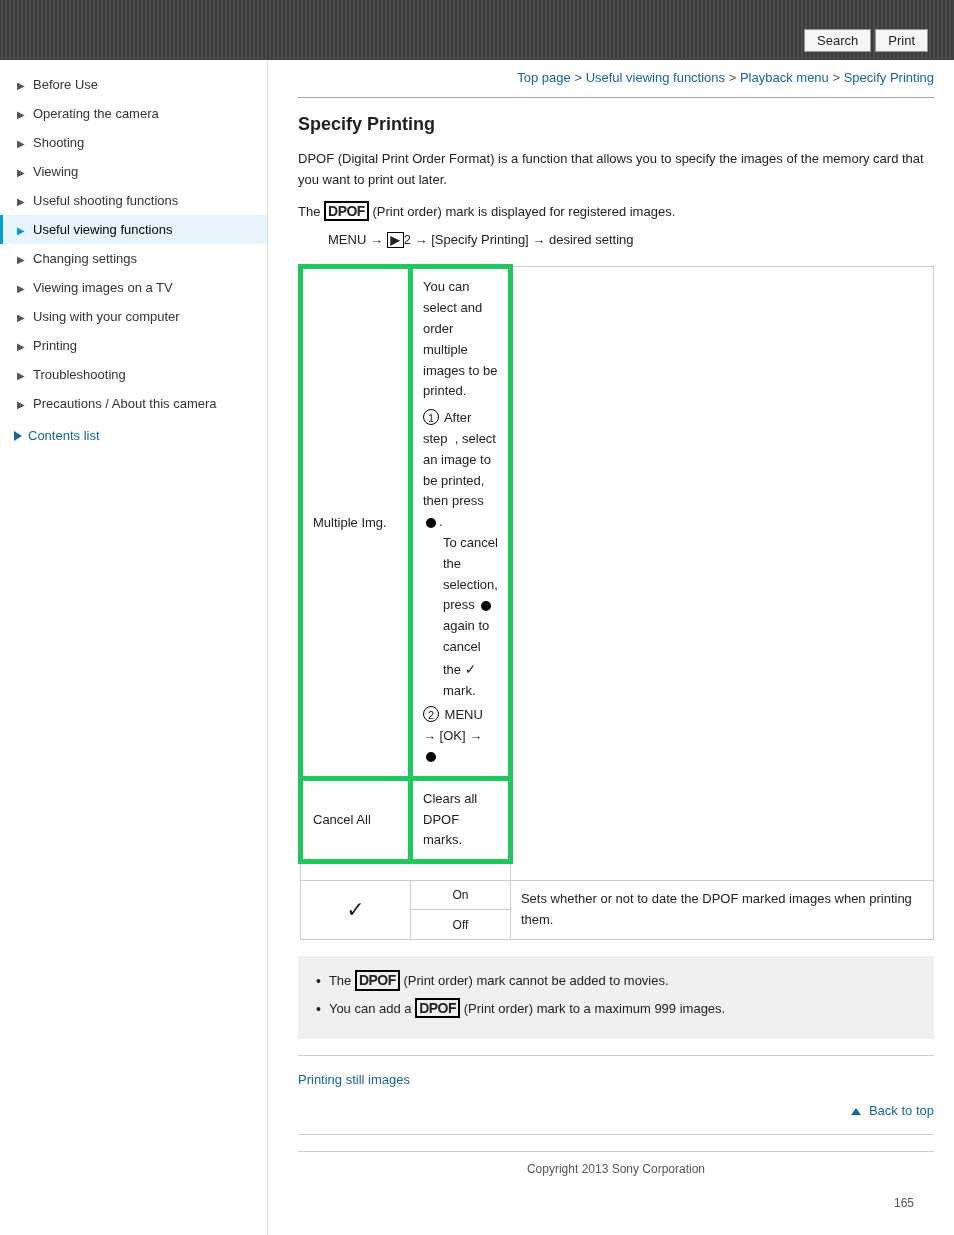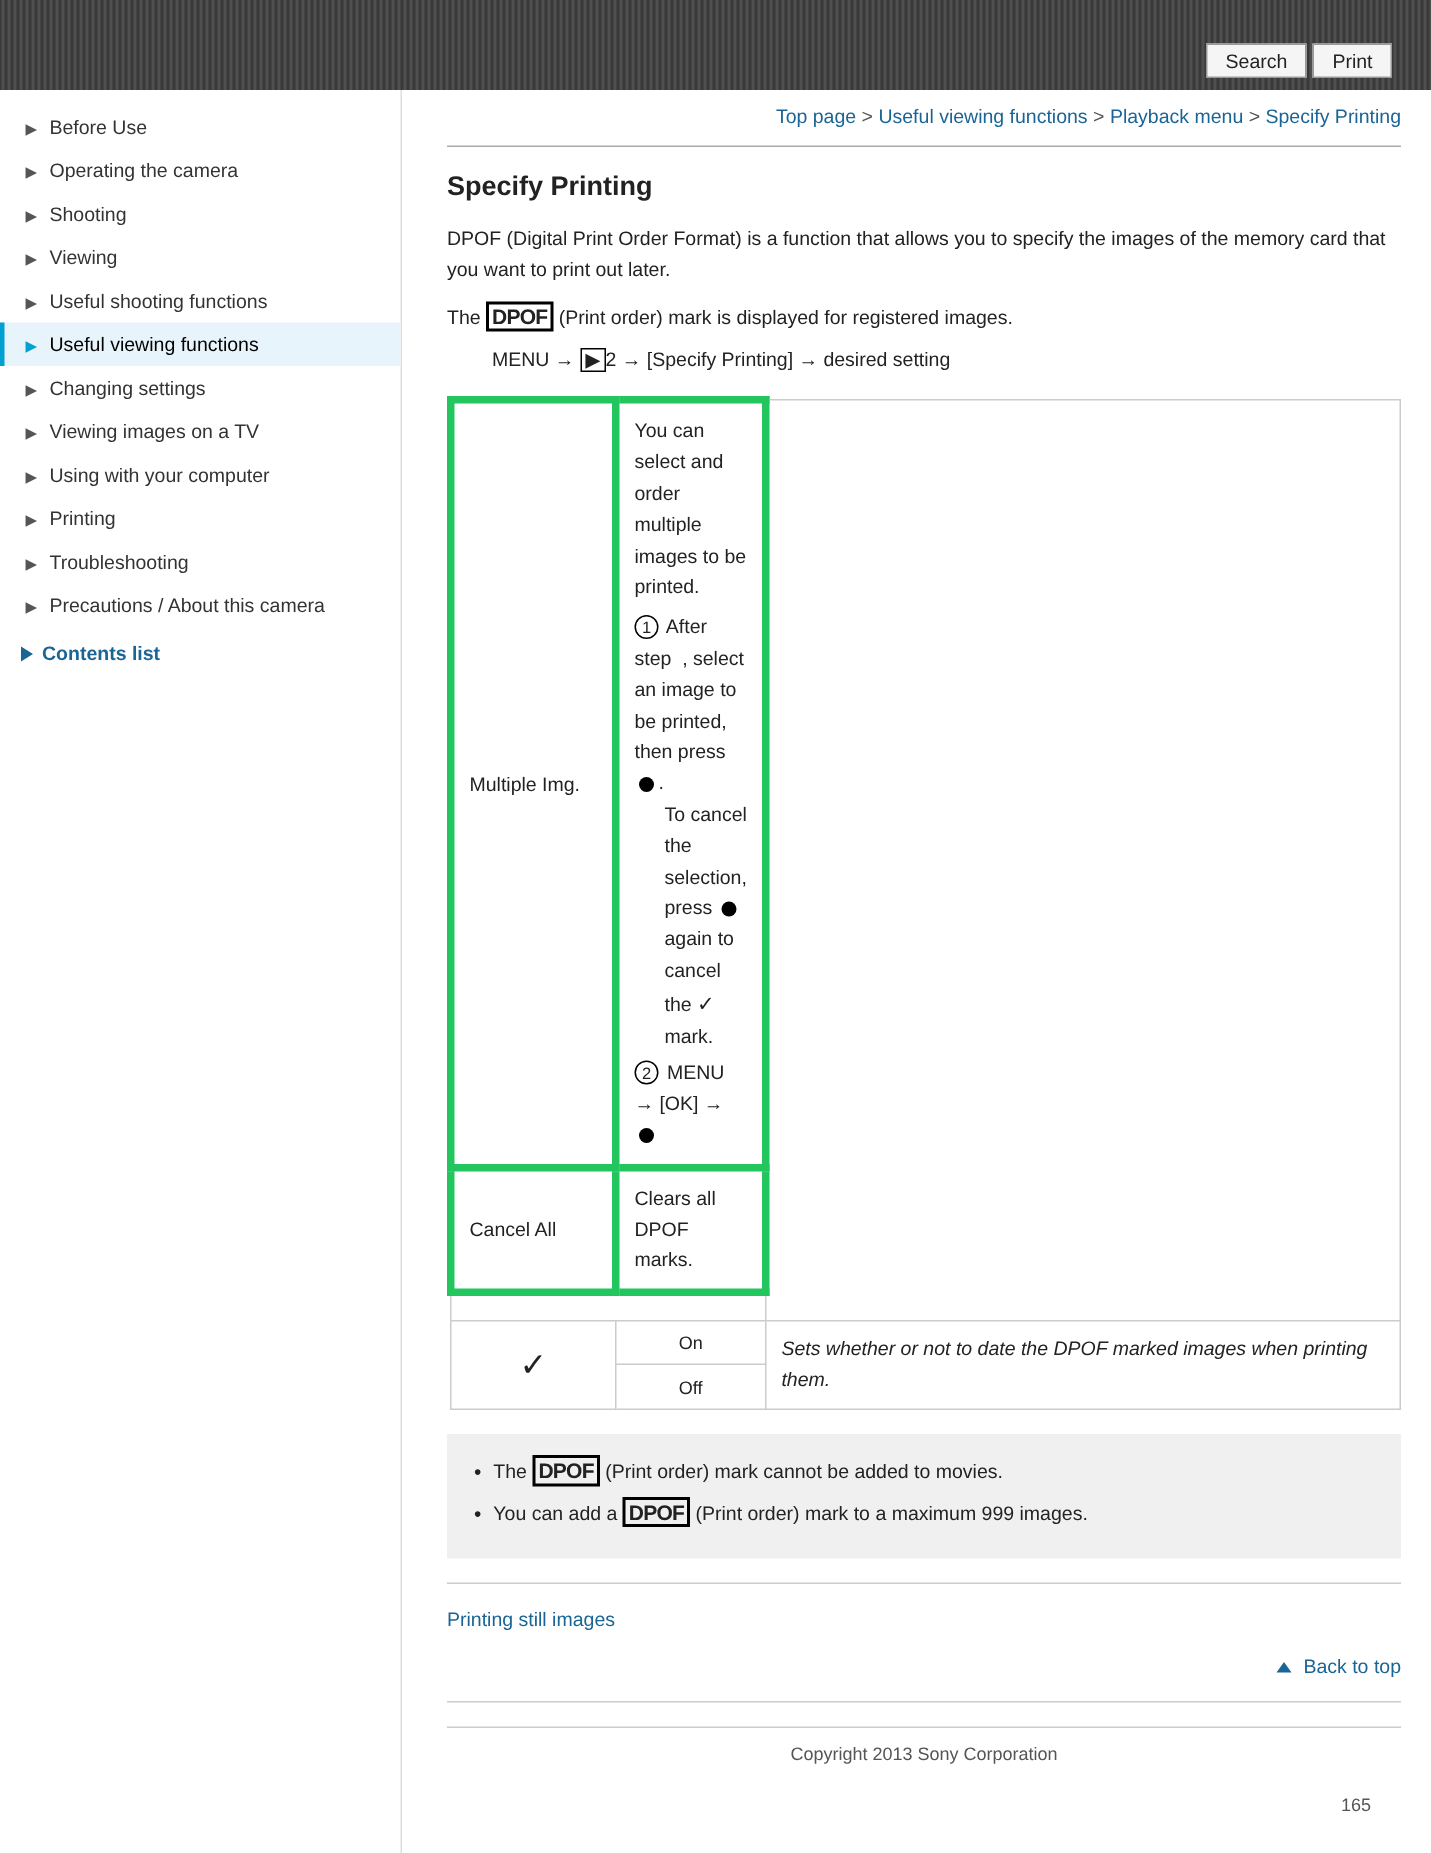--- a/index.html
+++ b/index.html
@@ -67,21 +67,20 @@
     .sidebar-item.active .arrow {
       color: #00a0d0;
     }
     .contents-link {
       display: flex;
       align-items: center;
       padding: 10px 14px;
       color: #1a6496;
       font-size: 13px;
       cursor: pointer;
-      font-weight: bold;
     }
     .contents-link .arrow-right {
       display: inline-block;
       width: 0;
       height: 0;
       border-top: 5px solid transparent;
       border-bottom: 5px solid transparent;
       border-left: 8px solid #1a6496;
       margin-right: 6px;
     }
@@ -388,21 +387,21 @@
           <td class="content-cell">Clears all DPOF marks.</td>
         </tr>
 
         <tr>
           <td colspan="2" style="border: 1px solid #ccc; height:6px; background: #fff;"></td>
         </tr>
 
         <tr>
           <td class="sub-label" rowspan="2" style="font-size:22px; text-align:center; vertical-align:middle; border:1px solid #ccc;">✓</td>
           <td class="sub-label-text" style="border:1px solid #ccc; padding: 6px 8px;">On</td>
-          <td class="content-cell" rowspan="2" style="border:1px solid #ccc; padding: 8px 10px; vertical-align:middle;font-style:italic;">Sets whether or not to date the DPOF marked images when printing them.</td>
+          <td class="content-cell" rowspan="2" style="border:1px solid #ccc; padding: 8px 10px; vertical-align:middle;">Sets whether or not to date the DPOF marked images when printing them.</td>
         </tr>
         <tr>
           <td class="sub-label-text" style="border:1px solid #ccc; padding: 6px 8px;">Off</td>
         </tr>
       </tbody>
     </table>
 
     <div class="notes-box">
       <div class="note-item">
         <span class="bullet">•</span>

